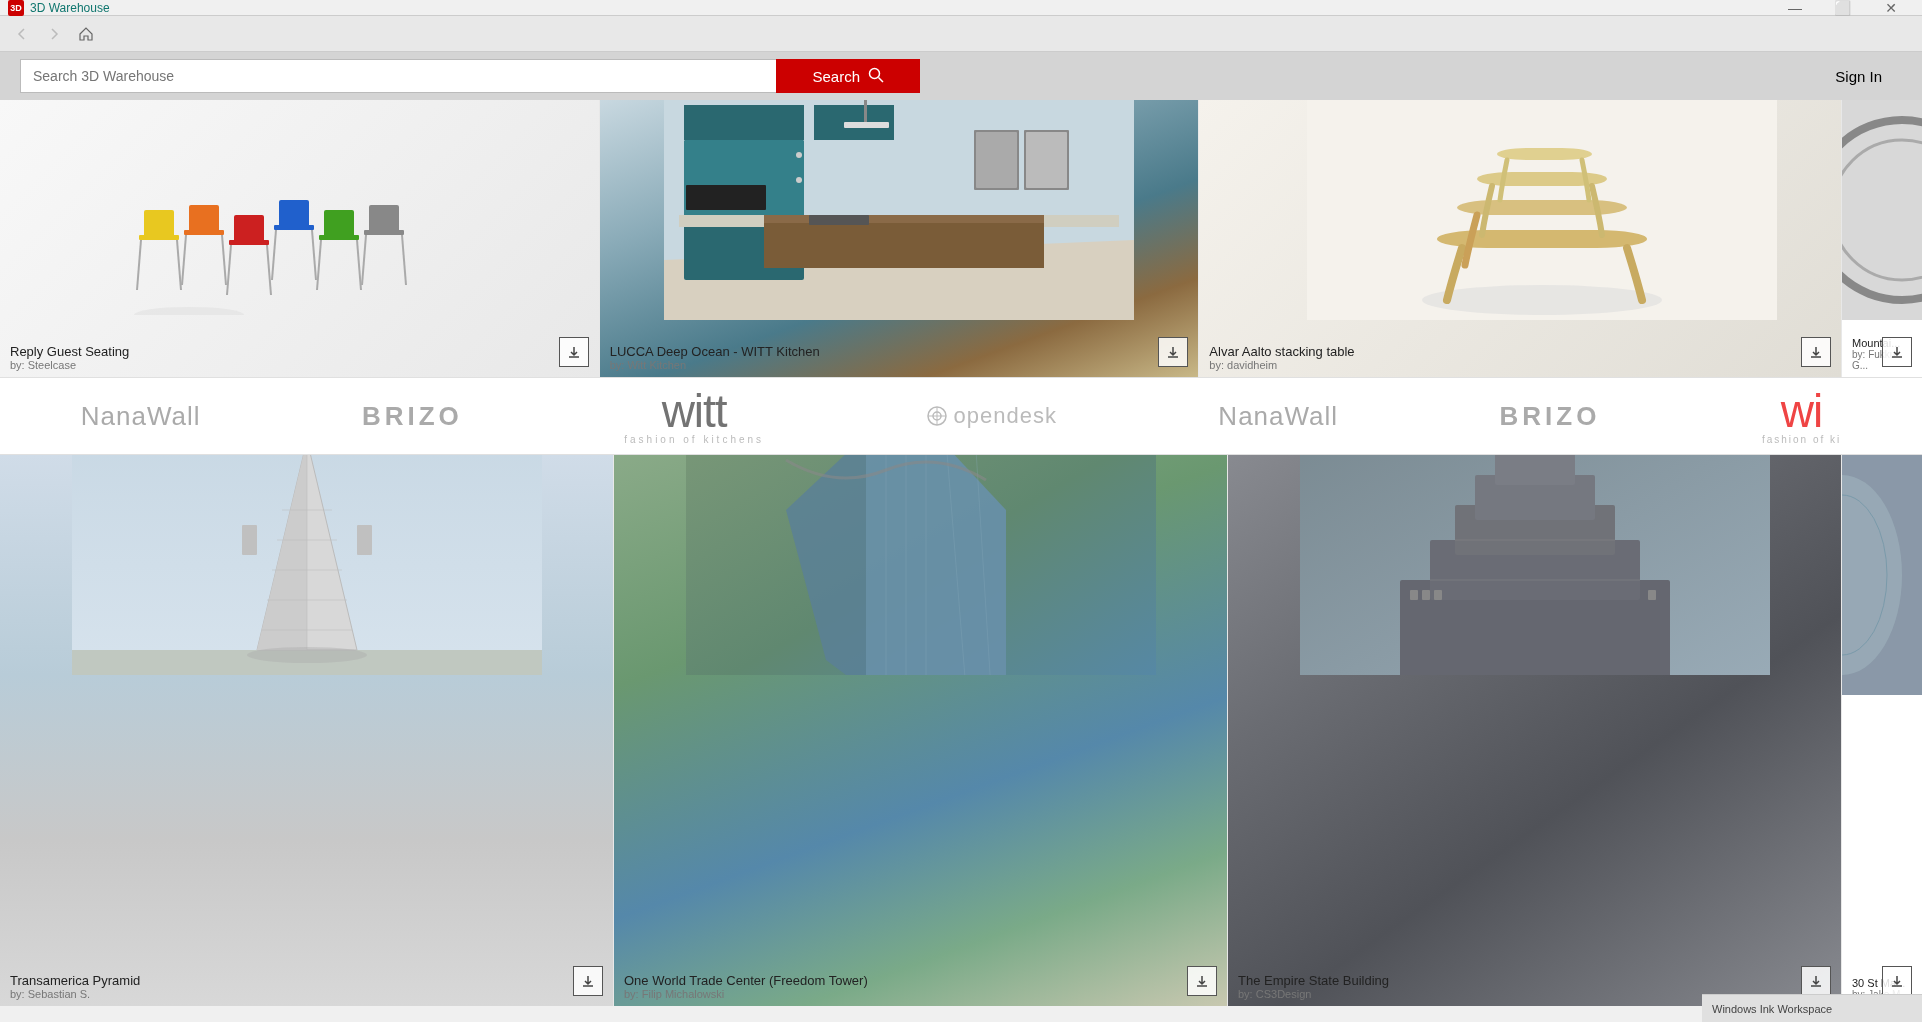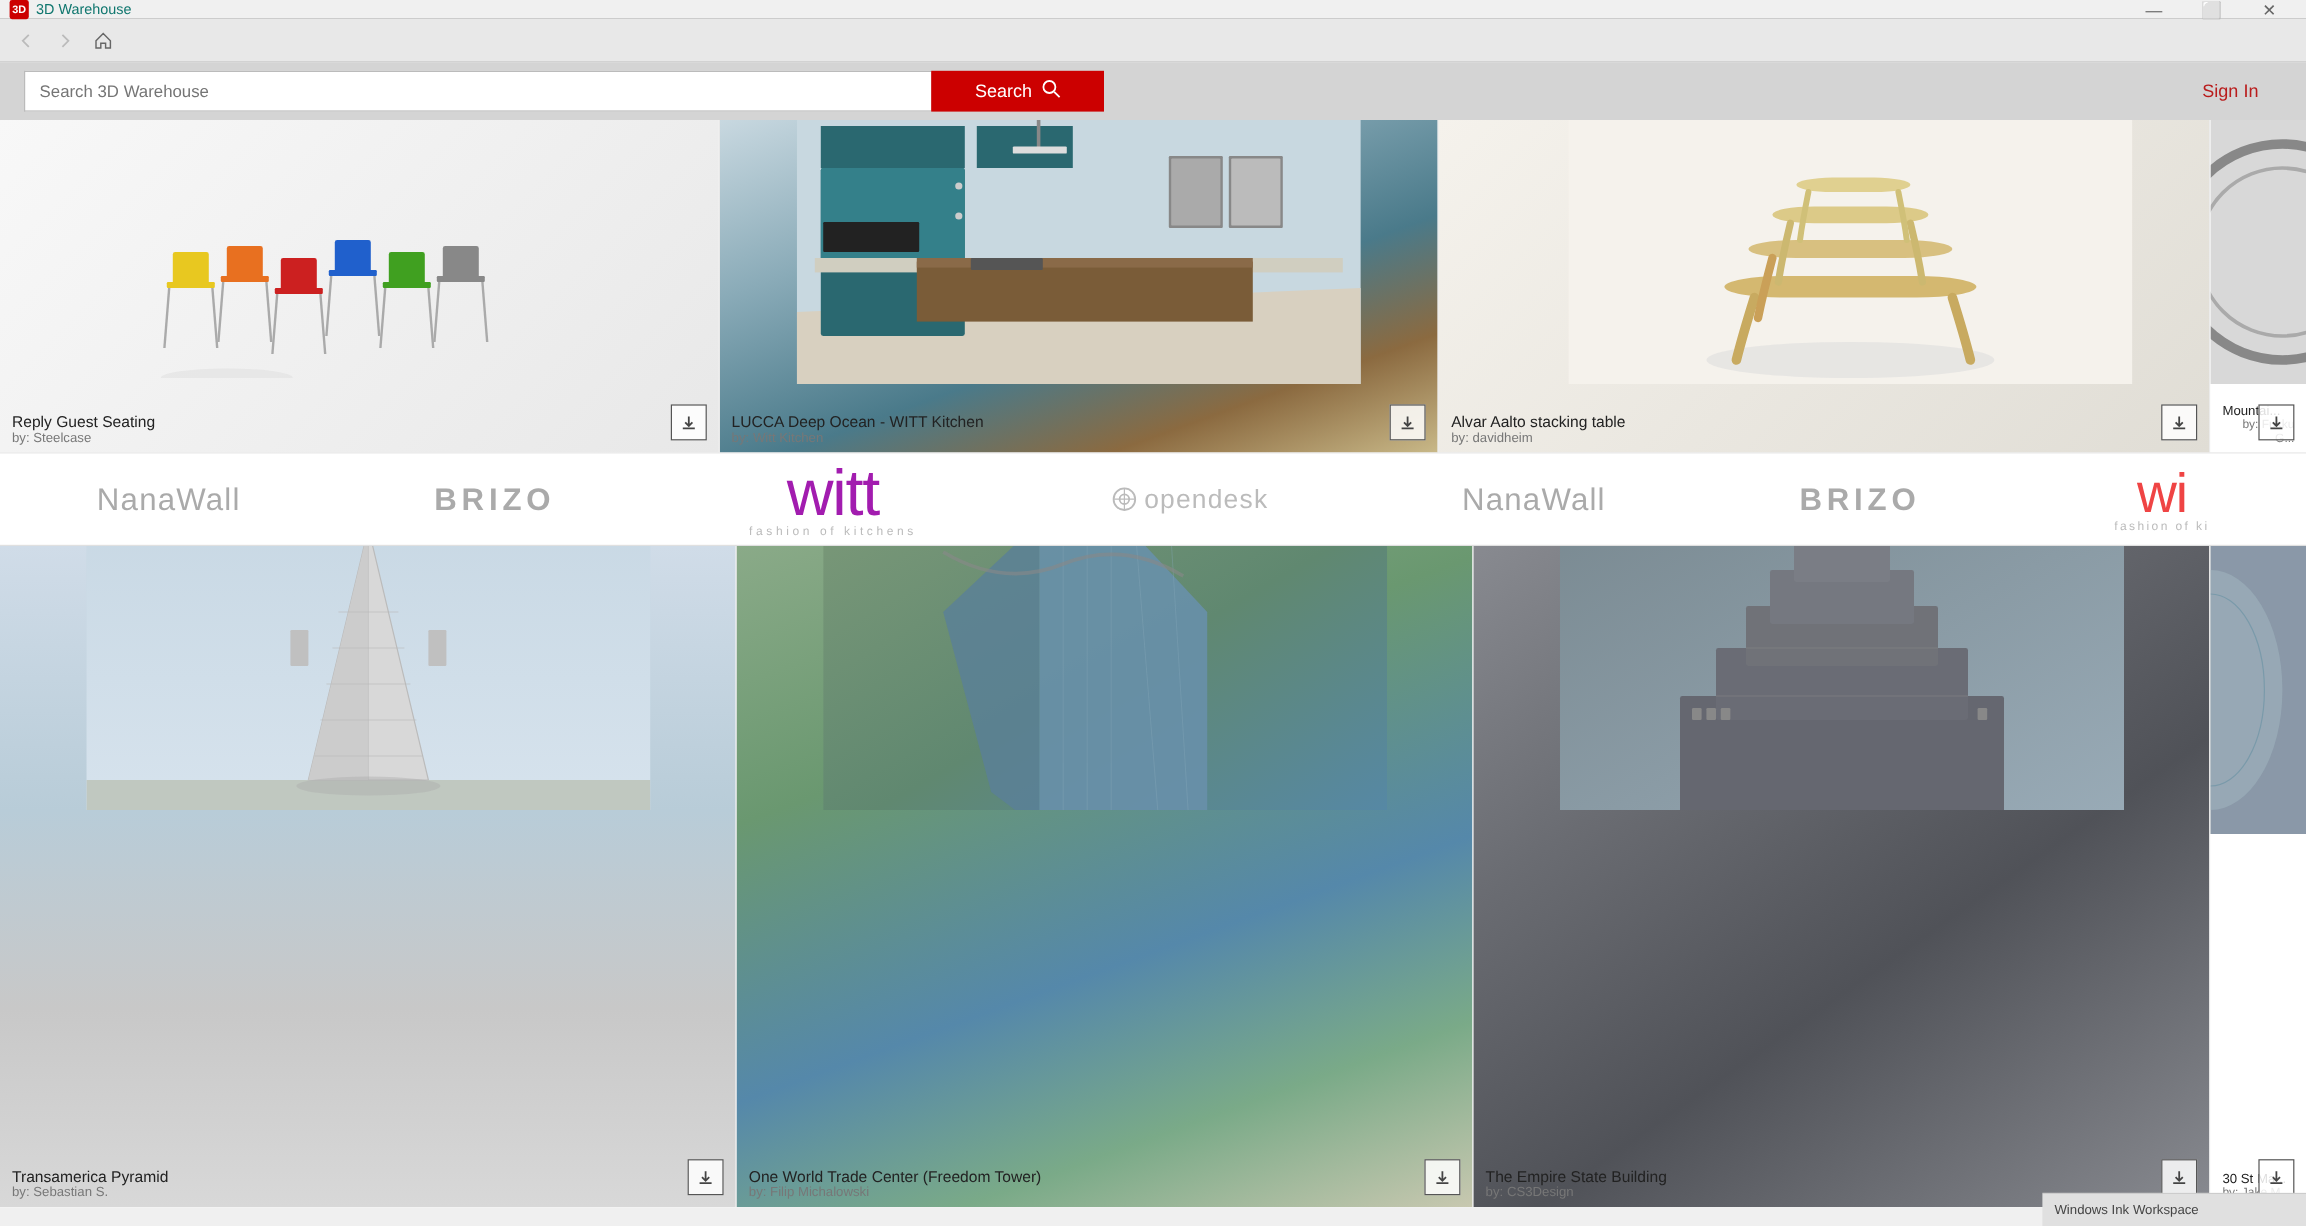--- a/index.html
+++ b/index.html
@@ -99,21 +99,21 @@
       font-size: 15px;
       font-weight: 500;
       cursor: pointer;
       display: flex; align-items: center; gap: 8px;
     }
     .sign-in-btn {
       margin-left: auto;
       background: transparent;
       border: none;
       font-size: 15px;
-      color: #b91c1c;
+      color: #000000;
       cursor: pointer;
       padding: 0 20px;
     }
 
     
     .content {
       width: 100%;
       height: calc(1022px - 32px - 36px - 48px);
       overflow: hidden;
       background: white;
@@ -453,21 +453,21 @@
       <div style="width:80px;height:220px;overflow:hidden;background:#e0e0e0;">
         <svg width="80" height="220" viewBox="0 0 80 220">
           <rect x="0" y="0" width="80" height="220" fill="#d8d8d8"></rect>
 
           <circle cx="60" cy="110" r="90" fill="none" stroke="#888" stroke-width="8"></circle>
           <circle cx="60" cy="110" r="70" fill="none" stroke="#aaa" stroke-width="3"></circle>
         </svg>
       </div>
       <div class="product-info" style="bottom:0;">
         <div class="product-name" style="font-size:11px;white-space:nowrap;overflow:hidden;">Mountai...</div>
-        <div class="product-author" style="font-size:10px;text-align:right;">by: Fukku G...</div>
+        <div class="product-author" style="font-size:10px;">by: Fukku G...</div>
       </div>
       <div class="download-btn">
         <svg width="14" height="14" viewBox="0 0 14 14" fill="none">
           <path d="M7 2V10M4 7L7 10L10 7" stroke="#444" stroke-width="1.5"></path>
           <line x1="2" y1="12" x2="12" y2="12" stroke="#444" stroke-width="1.5"></line>
         </svg>
       </div>
     </div>
 
   </div>
@@ -476,21 +476,21 @@
 
     <div class="brand-logo">
       <span style="font-size:26px;color:#aaa;font-weight:300;letter-spacing:1px;">NanaWall</span>
     </div>
 
     <div class="brand-logo">
       <span style="font-size:26px;color:#aaa;font-weight:600;letter-spacing:4px;">BRIZO</span>
     </div>
 
     <div class="brand-logo">
-      <span style="font-size:54px;color:#a21caf;font-weight:200;letter-spacing:-1px;line-height:1;">witt</span>
+      <span style="font-size:46px;color:#737373;font-weight:200;letter-spacing:-1px;line-height:1;">witt</span>
       <span style="font-size:10px;color:#bbb;letter-spacing:3px;">fashion of kitchens</span>
     </div>
 
     <div class="brand-logo">
       <span style="font-size:22px;color:#bbb;font-weight:300;letter-spacing:1px;display:flex;align-items:center;gap:6px;">
         <svg width="22" height="22" viewBox="0 0 22 22" fill="none" style="display:inline-block;">
           <circle cx="11" cy="11" r="9" stroke="#bbb" stroke-width="1.5"></circle>
           <circle cx="11" cy="11" r="4" stroke="#bbb" stroke-width="1.5"></circle>
           <line x1="2" y1="11" x2="20" y2="11" stroke="#bbb" stroke-width="1"></line>
           <line x1="11" y1="2" x2="11" y2="20" stroke="#bbb" stroke-width="1"></line>

